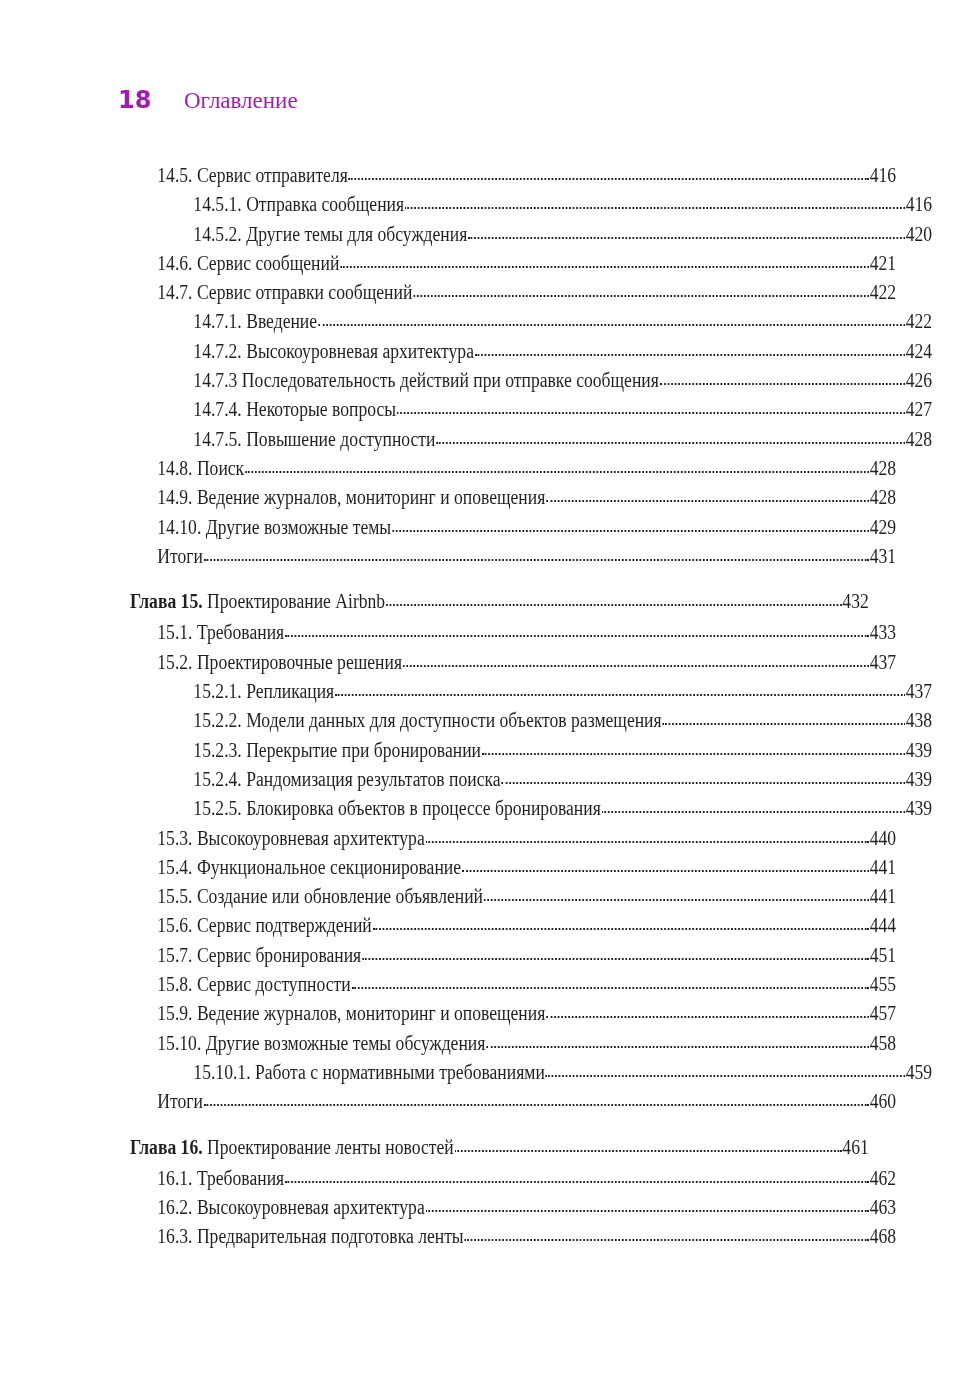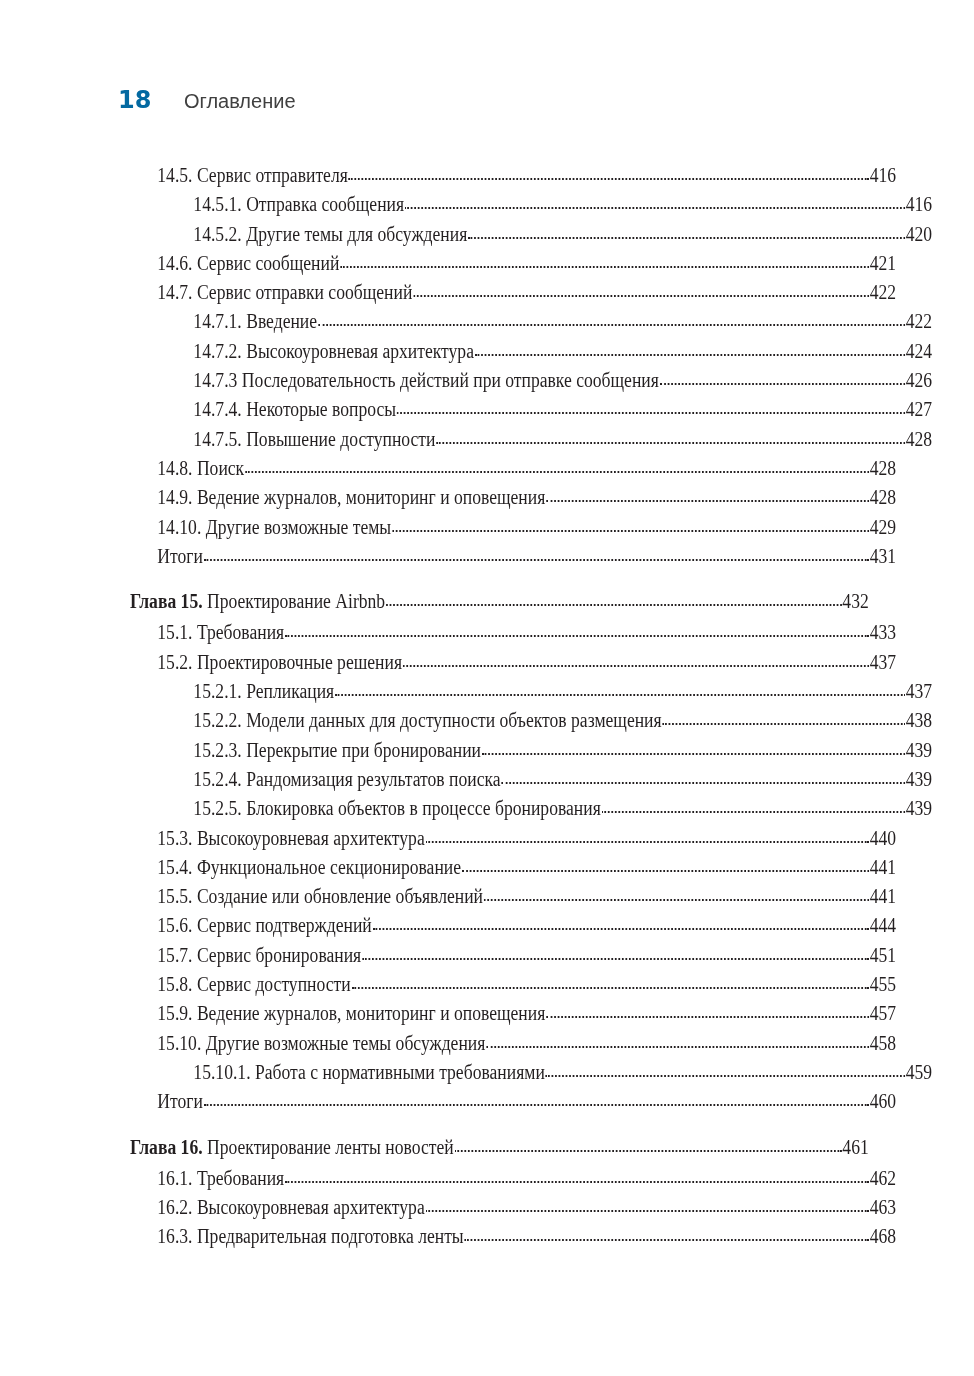--- a/index.html
+++ b/index.html
@@ -1,19 +1,19 @@
 <!DOCTYPE html>
 <html><head>
   <meta charset="utf-8">
   <style>
     html, body { margin: 0; padding: 0; background: #ffffff; }
     body { width: 974px; height: 1376px; position: relative; overflow: hidden; color: #231f20; }
     .running-head { position: absolute; top: 86px; left: 118px; display: flex; align-items: baseline; }
-    .folio { font-family: "DejaVu Sans", sans-serif; font-weight: bold; font-size: 24px; color: #0369a1; width: 66px; }
-    .head-title { font-family: Liberation Sans, sans-serif; font-size: 20px; color: #404040; }
+    .folio { font-family: "DejaVu Sans", sans-serif; font-weight: bold; font-size: 24px; color: #a21caf; width: 66px; }
+    .head-title { font-family: Liberation Serif, serif; font-size: 23px; color: #a21caf; }
     .toc { position: absolute; top: 161px; left: 130px; width: 739px; }
     .row { display: flex; align-items: baseline; height: 29.3px; font-family: "Liberation Serif", serif; font-size: 20px; line-height: 29.3px; white-space: nowrap; transform: scaleX(0.88); transform-origin: left; width: 113.6%; }
     .row.lvl1 { padding-left: 31px; }
     .row.lvl2 { padding-left: 72px; }
     .row.chapter { margin-top: 16px; }
     .title { flex: 0 0 auto; }
     .title b { font-weight: bold; }
     .leader { flex: 1 1 auto; overflow: hidden; margin: 0 1px; position: relative; height: 1em; align-self: baseline; }
     .leader::before { content: ""; position: absolute; left: 0; right: 0; bottom: 2px; border-bottom: 2px dotted #231f20; }
     .page { flex: 0 0 auto; }

